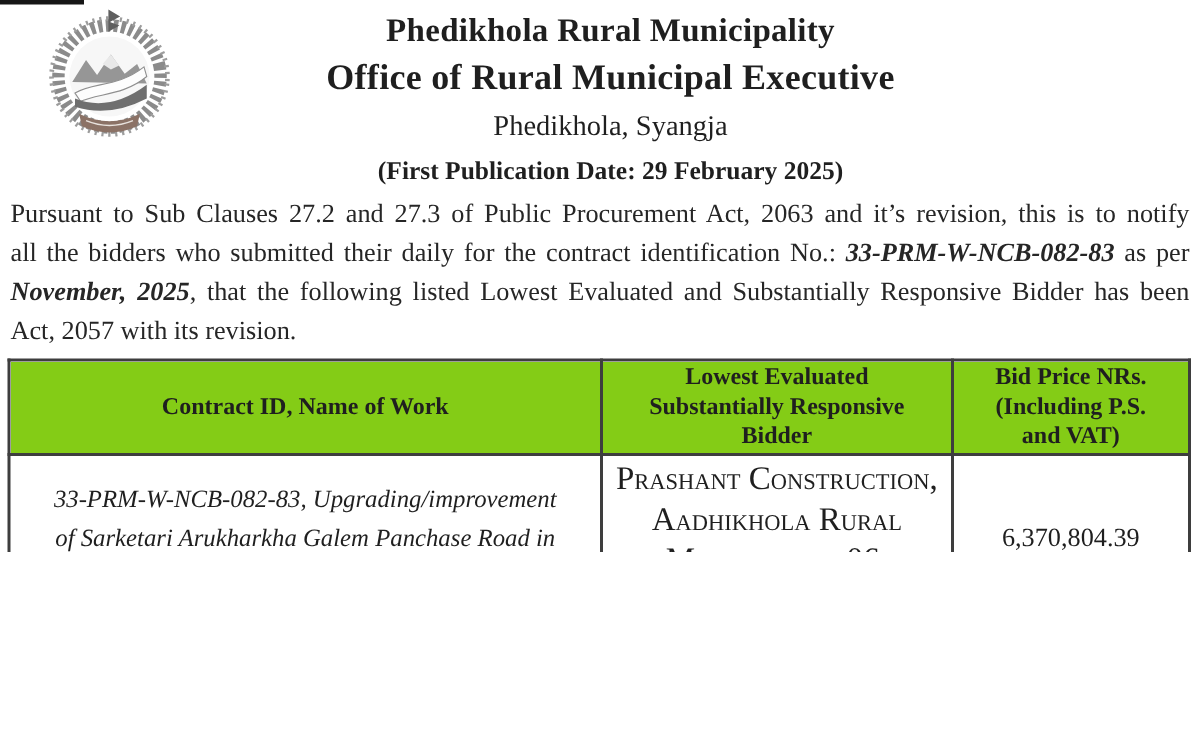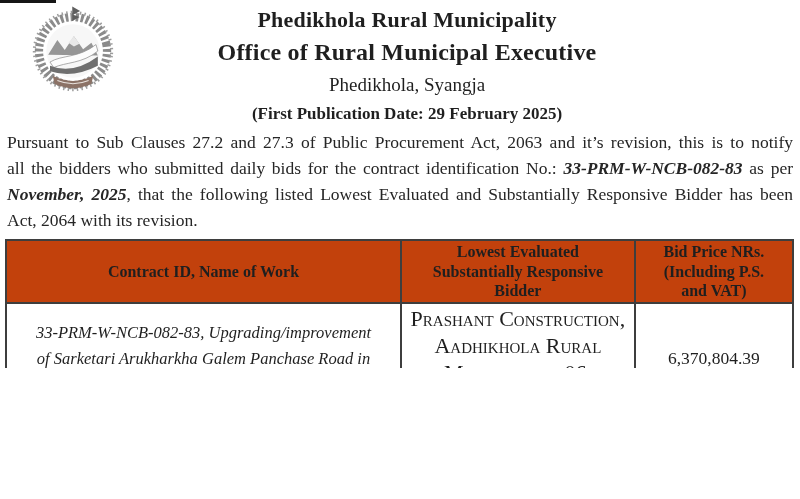--- a/index.html
+++ b/index.html
@@ -52,21 +52,21 @@
   }
   table.bid-table th, table.bid-table td{
     border:2px solid #3e3e3e;
     text-align:center;
     vertical-align:middle;
     white-space:pre-line;
     padding:1px 4px;
     overflow:hidden;
   }
   table.bid-table th{
-    background:#c2410c;
+    background:#84cc16;
     font-size:16px;
     font-weight:bold;
     line-height:19.5px;
     height:58px;
   }
   .col-contract{width:392px;}
   .col-bidder{width:232px;}
   .col-price{width:157px;}
   td.cell-contract{
     font-style:italic;
@@ -120,23 +120,23 @@
 
   <div class="letterhead">
     <div class="title1">Phedikhola Rural Municipality</div>
     <div class="title2">Office of Rural Municipal Executive</div>
     <div class="title3">Phedikhola, Syangja</div>
     <div class="pubdate">(First Publication Date: 29 February 2025)</div>
   </div>
 
   <div class="paragraph">
       <div class="pline just"><span>Pursuant to Sub Clauses 27.2 and 27.3 of Public Procurement Act, 2063 and it’s revision, this is to notify</span></div>
-      <div class="pline just"><span>all the bidders who submitted daily bids for the contract identification No.: </span><span class="b i">33-PRM-W-NCB-082-83</span><span> as per</span></div>
+      <div class="pline just"><span>all the bidders who submitted their daily for the contract identification No.: </span><span class="b i">33-PRM-W-NCB-082-83</span><span> as per</span></div>
       <div class="pline just"><span class="b i">November, 2025</span><span>, that the following listed Lowest Evaluated and Substantially Responsive Bidder has been</span></div>
-      <div class="pline"><span>Act, 2064 with its revision.</span></div>
+      <div class="pline"><span>Act, 2057 with its revision.</span></div>
     </div>
 
   <table class="bid-table">
     <colgroup>
       <col class="col-contract">
       <col class="col-bidder">
       <col class="col-price">
     </colgroup>
     <thead>
       <tr>

